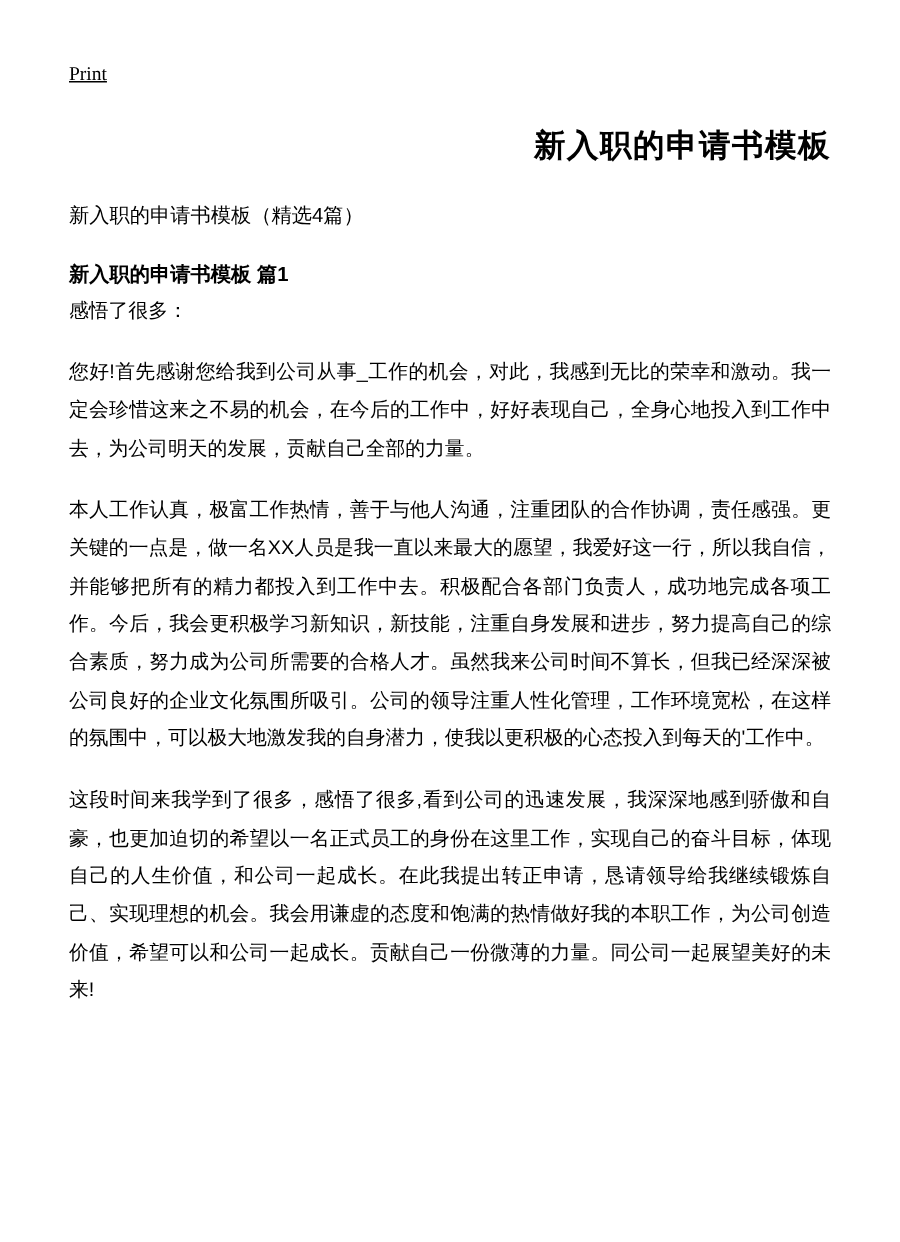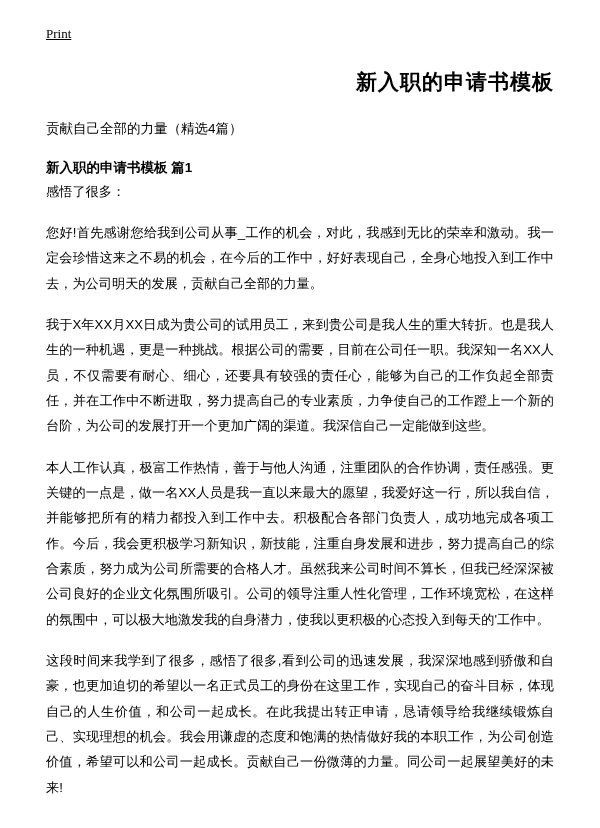--- a/index.html
+++ b/index.html
@@ -11,21 +11,21 @@
     width: 600px;
     height: 828px;
     font-family: "Liberation Sans", sans-serif;
     color: #000000;
     overflow: hidden;
   }
   .page {
     width: 600px;
     height: 708px;
     box-sizing: border-box;
-    padding: 24px 46px 0 46px;
+    padding: 40px 46px 0 46px;
     position: relative;
   }
   .print-link {
     font-size: 13px;
     font-family: "Liberation Serif", serif;
     color: #000000;
     margin-bottom: 26px;
     display: inline-block;
     cursor: pointer;
   }
@@ -63,28 +63,27 @@
 </style>
 </head>
 <body>
 
 <div class="page">
 
   <a class="print-link" href="#">Print</a>
 
   <h1 class="doc-title">新入职的申请书模板</h1>
 
-  <p class="lead">贡献自己全部的力量（精选4篇）</p>
+  <p class="lead">新入职的申请书模板（精选4篇）</p>
 
   <p class="section-heading">新入职的申请书模板 篇1</p>
 
   <p class="short-line">感悟了很多：</p>
 
   <p class="para">您好!首先感谢您给我到公司从事_工作的机会，对此，我感到无比的荣幸和激动。我一定会珍惜这来之不易的机会，在今后的工作中，好好表现自己，全身心地投入到工作中去，为公司明天的发展，贡献自己全部的力量。</p>
-  <p class="para">我于X年XX月XX日成为贵公司的试用员工，来到贵公司是我人生的重大转折。也是我人生的一种机遇，更是一种挑战。根据公司的需要，目前在公司任一职。我深知一名XX人员，不仅需要有耐心、细心，还要具有较强的责任心，能够为自己的工作负起全部责任，并在工作中不断进取，努力提高自己的专业素质，力争使自己的工作蹬上一个新的台阶，为公司的发展打开一个更加广阔的渠道。我深信自己一定能做到这些。</p>
   <p class="para">本人工作认真，极富工作热情，善于与他人沟通，注重团队的合作协调，责任感强。更关键的一点是，做一名XX人员是我一直以来最大的愿望，我爱好这一行，所以我自信，并能够把所有的精力都投入到工作中去。积极配合各部门负责人，成功地完成各项工作。今后，我会更积极学习新知识，新技能，注重自身发展和进步，努力提高自己的综合素质，努力成为公司所需要的合格人才。虽然我来公司时间不算长，但我已经深深被公司良好的企业文化氛围所吸引。公司的领导注重人性化管理，工作环境宽松，在这样的氛围中，可以极大地激发我的自身潜力，使我以更积极的心态投入到每天的'工作中。</p>
   <p class="para">这段时间来我学到了很多，感悟了很多,看到公司的迅速发展，我深深地感到骄傲和自豪，也更加迫切的希望以一名正式员工的身份在这里工作，实现自己的奋斗目标，体现自己的人生价值，和公司一起成长。在此我提出转正申请，恳请领导给我继续锻炼自己、实现理想的机会。我会用谦虚的态度和饱满的热情做好我的本职工作，为公司创造价值，希望可以和公司一起成长。贡献自己一份微薄的力量。同公司一起展望美好的未来!</p>
 
   
   
 
   
 
 </div>
 

